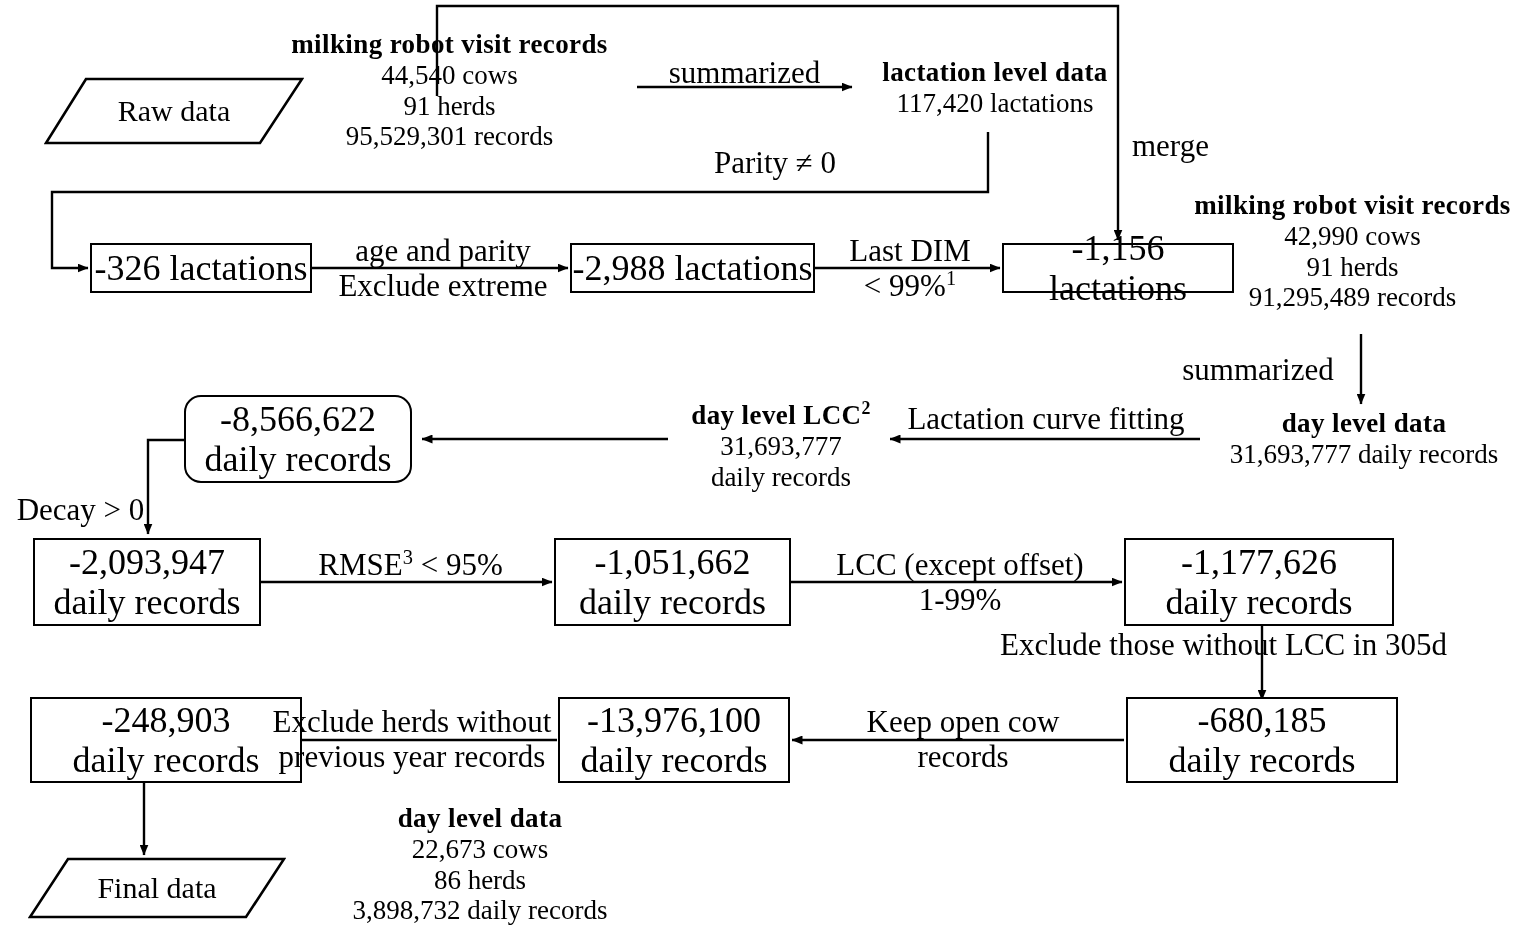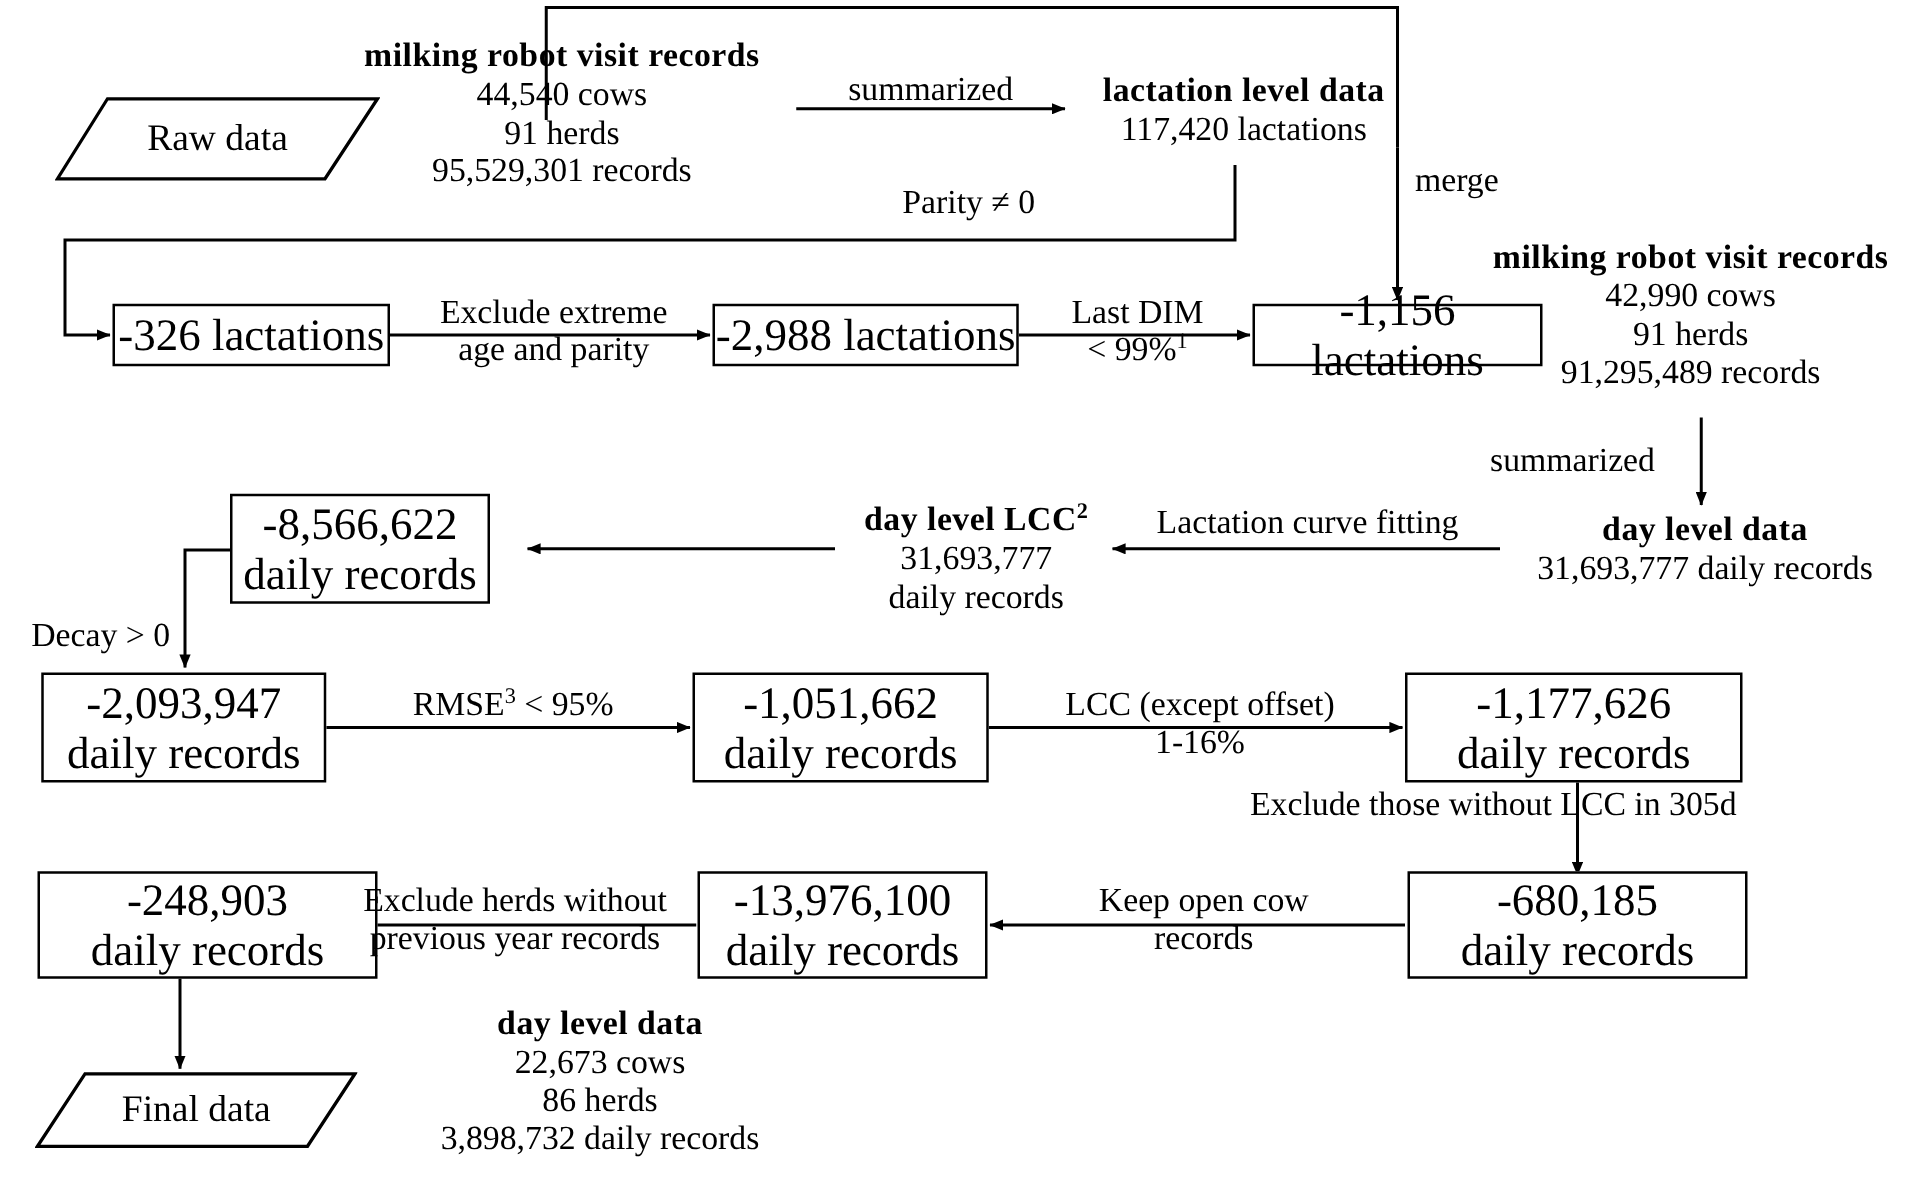--- a/index.html
+++ b/index.html
@@ -44,21 +44,21 @@
     align-items: center;
     justify-content: center;
     font-size: 30px;
     text-align: right;
   }
   .para svg { position: absolute; left: 0; top: 0; }
   .para span { position: relative; z-index: 2; }
   .lbl {
     position: absolute;
     text-align: center;
-    font-size: 27px;
+    font-size: 31px;
     line-height: 1.12;
     white-space: nowrap;
   }
   .stat {
     position: absolute;
     text-align: center;
     line-height: 1.14;
     font-size: 27px;
     white-space: nowrap;
   }
@@ -144,22 +144,22 @@
 
   <div class="lbl" style="left:670px; top:146px; width:210px;">
     <span>Parity ≠ 0</span>
   </div>
 
   <div class="node-box" style="left:90px; top:243px; width:222px; height:50px;">
     <div>-326 lactations</div>
   </div>
 
   <div class="lbl" style="left:318px; top:234px; width:250px;">
+    <div>age and parity</div>
     <div>Exclude  extreme</div>
-    <div>age and parity</div>
   </div>
 
   <div class="node-box" style="left:570px; top:243px; width:245px; height:50px;">
     <div>-2,988 lactations</div>
   </div>
 
   <div class="lbl" style="left:820px; top:234px; width:180px;">
     <div>Last DIM</div>
     <div>
       <span>&lt; 99%</span><sup>1</sup>
@@ -174,21 +174,21 @@
     <div class="hdr">milking robot visit records</div>
     <div>42,990 cows</div>
     <div>91 herds</div>
     <div>91,295,489 records</div>
   </div>
 
   <div class="lbl" style="left:1168px; top:353px; width:180px;">
     <span>summarized</span>
   </div>
 
-  <div class="node-box" style="left:184px; top:395px; width:208px; height:88px;">
+  <div class="node-box" style="left:184px; top:395px; width:228px; height:88px;border-radius:17px;">
     <div>-8,566,622</div>
     <div class="l2">daily records</div>
   </div>
 
 
   <div class="stat" style="left:670px; top:400px; width:222px;">
     <div class="hdr">
       <span>day level LCC</span><sup>2</sup>
     </div>
     <div>31,693,777</div>
@@ -217,21 +217,21 @@
     <span>RMSE</span><sup>3</sup><span> &lt; 95%</span>
   </div>
 
   <div class="node-box" style="left:554px; top:538px; width:237px; height:88px;">
     <div>-1,051,662</div>
     <div class="l2">daily records</div>
   </div>
 
   <div class="lbl" style="left:800px; top:548px; width:320px;">
     <div>LCC (except  offset)</div>
-    <div>1-16%</div>
+    <div>1-99%</div>
   </div>
 
   <div class="node-box" style="left:1124px; top:538px; width:270px; height:88px;text-align:right;">
     <div>-1,177,626</div>
     <div class="l2">daily records</div>
   </div>
 
   <div class="lbl" style="left:1000px; top:628px; width:534px; text-align:left;">
     <span>Exclude those without LCC in 305d</span>
   </div>

